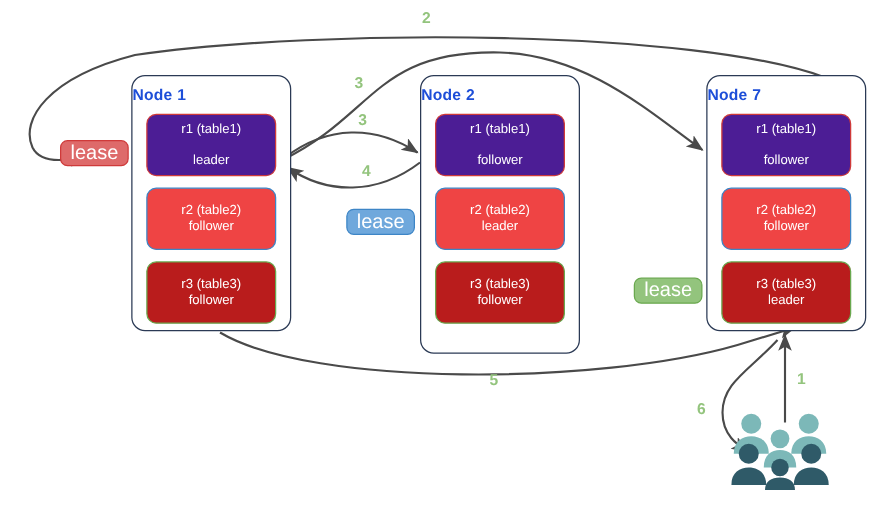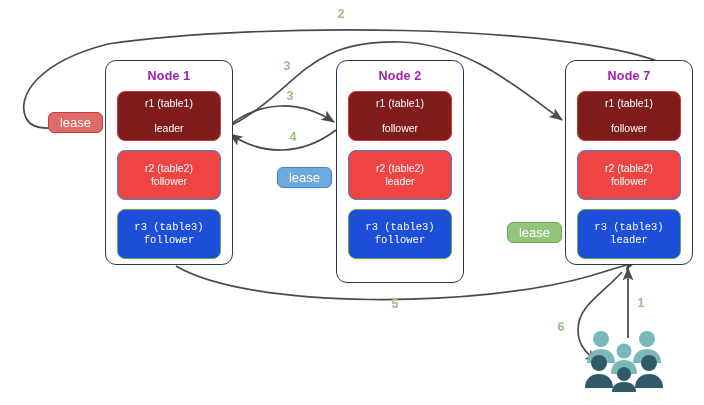--- a/index.html
+++ b/index.html
@@ -5,36 +5,36 @@
   html,body{margin:0;padding:0;background:#ffffff;}
   body{width:704px;height:405px;overflow:hidden;font-family:"Liberation Sans",sans-serif;}
   #stage{position:relative;width:704px;height:405px;background:#ffffff;}
 
   
   #edges{position:absolute;left:0;top:0;width:704px;height:405px;}
 
   
   .node{position:absolute;box-sizing:border-box;background:#ffffff;
         border:1.6px solid #2b3a55;border-radius:11px;}
-  .node-title{position:absolute;left:0;right:0;top:8px;text-align:center;
-        font-size:12.5px;font-weight:bold;color:#a21caf;letter-spacing:.2px;}
+  .node-title{position:absolute;left:0;right:0;top:8px;
+        font-size:12.5px;font-weight:bold;color:#1d4ed8;letter-spacing:.2px;}
   .replicas{position:absolute;left:11px;right:11px;top:30px;}
   .replica{box-sizing:border-box;height:50px;border-radius:8px;margin-bottom:9px;
         display:flex;flex-direction:column;align-items:center;justify-content:center;
         color:#ffffff;font-size:10.5px;line-height:13.5px;text-align:center;}
   .replica .l1{display:block;}
   .replica .l2{display:block;}
-  .rep-red{background:#7f1d1d;border:1.6px solid #cf3a3a;gap:12px;}
+  .rep-red{background:#4c1d95;border:1.6px solid #cf3a3a;gap:12px;}
   .rep-blue{background:#ef4444;border:1.6px solid #3d85c6;}
-  .rep-green{background:#1d4ed8;border:1.6px solid #6aa84f;font-family:Liberation Mono, monospace;}
+  .rep-green{background:#b91c1c;border:1.6px solid #6aa84f;}
 
   
   .lease{position:absolute;box-sizing:border-box;border-radius:6px;
         display:flex;align-items:center;justify-content:center;
-        color:#ffffff;font-size:13px;height:21px;}
+        color:#ffffff;font-size:16px;height:21px;}
   .lease-red{background:#de6a6a;border:1.6px solid #cf3a3a;}
   .lease-blue{background:#6fa8dc;border:1.6px solid #3d85c6;}
   .lease-green{background:#93c47d;border:1.6px solid #6aa84f;}
 
   
   .step{position:absolute;color:#93c47d;font-size:12.5px;font-weight:bold;
         text-align:center;width:20px;}
 
   
   #users{position:absolute;left:585px;top:330px;width:80px;height:62px;}

